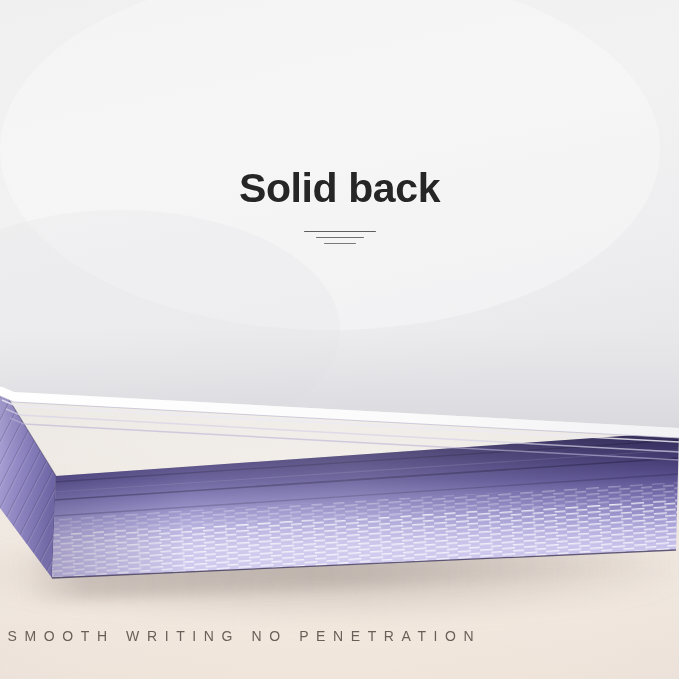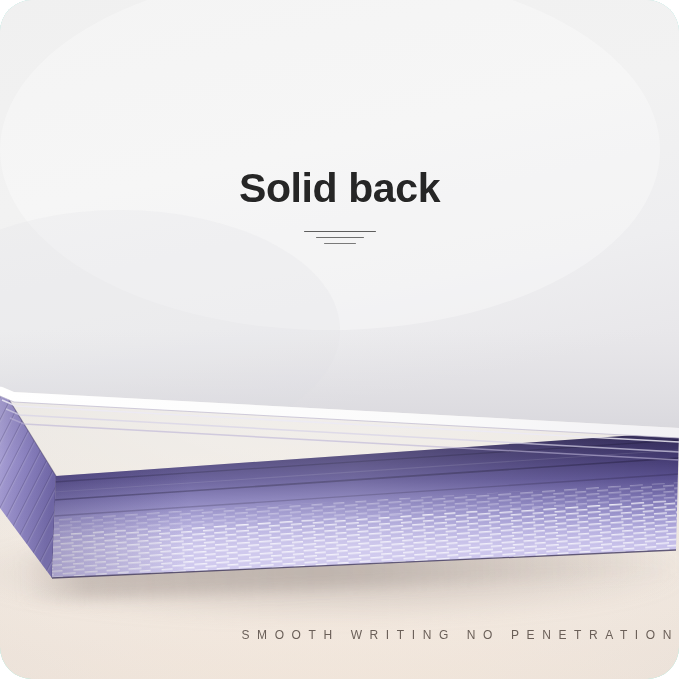--- a/index.html
+++ b/index.html
@@ -7,21 +7,20 @@
     padding: 0;
     background: #ffffff;
   }
   #scene {
     position: relative;
     width: 679px;
     height: 679px;
     overflow: hidden;
     font-family: "Liberation Sans", sans-serif;
     background: #5eead4;
-    border-radius: 32px;
   }
 
   
   .backdrop {
     position: absolute;
     inset: 0;
     background:
       linear-gradient(to bottom,
         #e4e4e4 0%,
         #e6e5e4 40%,
@@ -129,23 +128,23 @@
   }
   .rule.r1 { width: 72px; background: #5e5e5e; }
   .rule.r2 { width: 48px; background: #6e6e6e; }
   .rule.r3 { width: 32px; background: #7a7a7a; }
 
   .tagline {
     position: absolute;
     left: 0;
     top: 628px;
     width: 679px;
-    text-align: right;
+    text-align: left;
     font-family: "Liberation Sans", sans-serif;
-    font-size: 12px;
+    font-size: 14px;
     font-weight: 400;
     letter-spacing: 7.6px;
     text-indent: 7.6px;
     color: #6a5f58;
     pointer-events: none;
   }
 </style>
 </head>
 <body>
 

